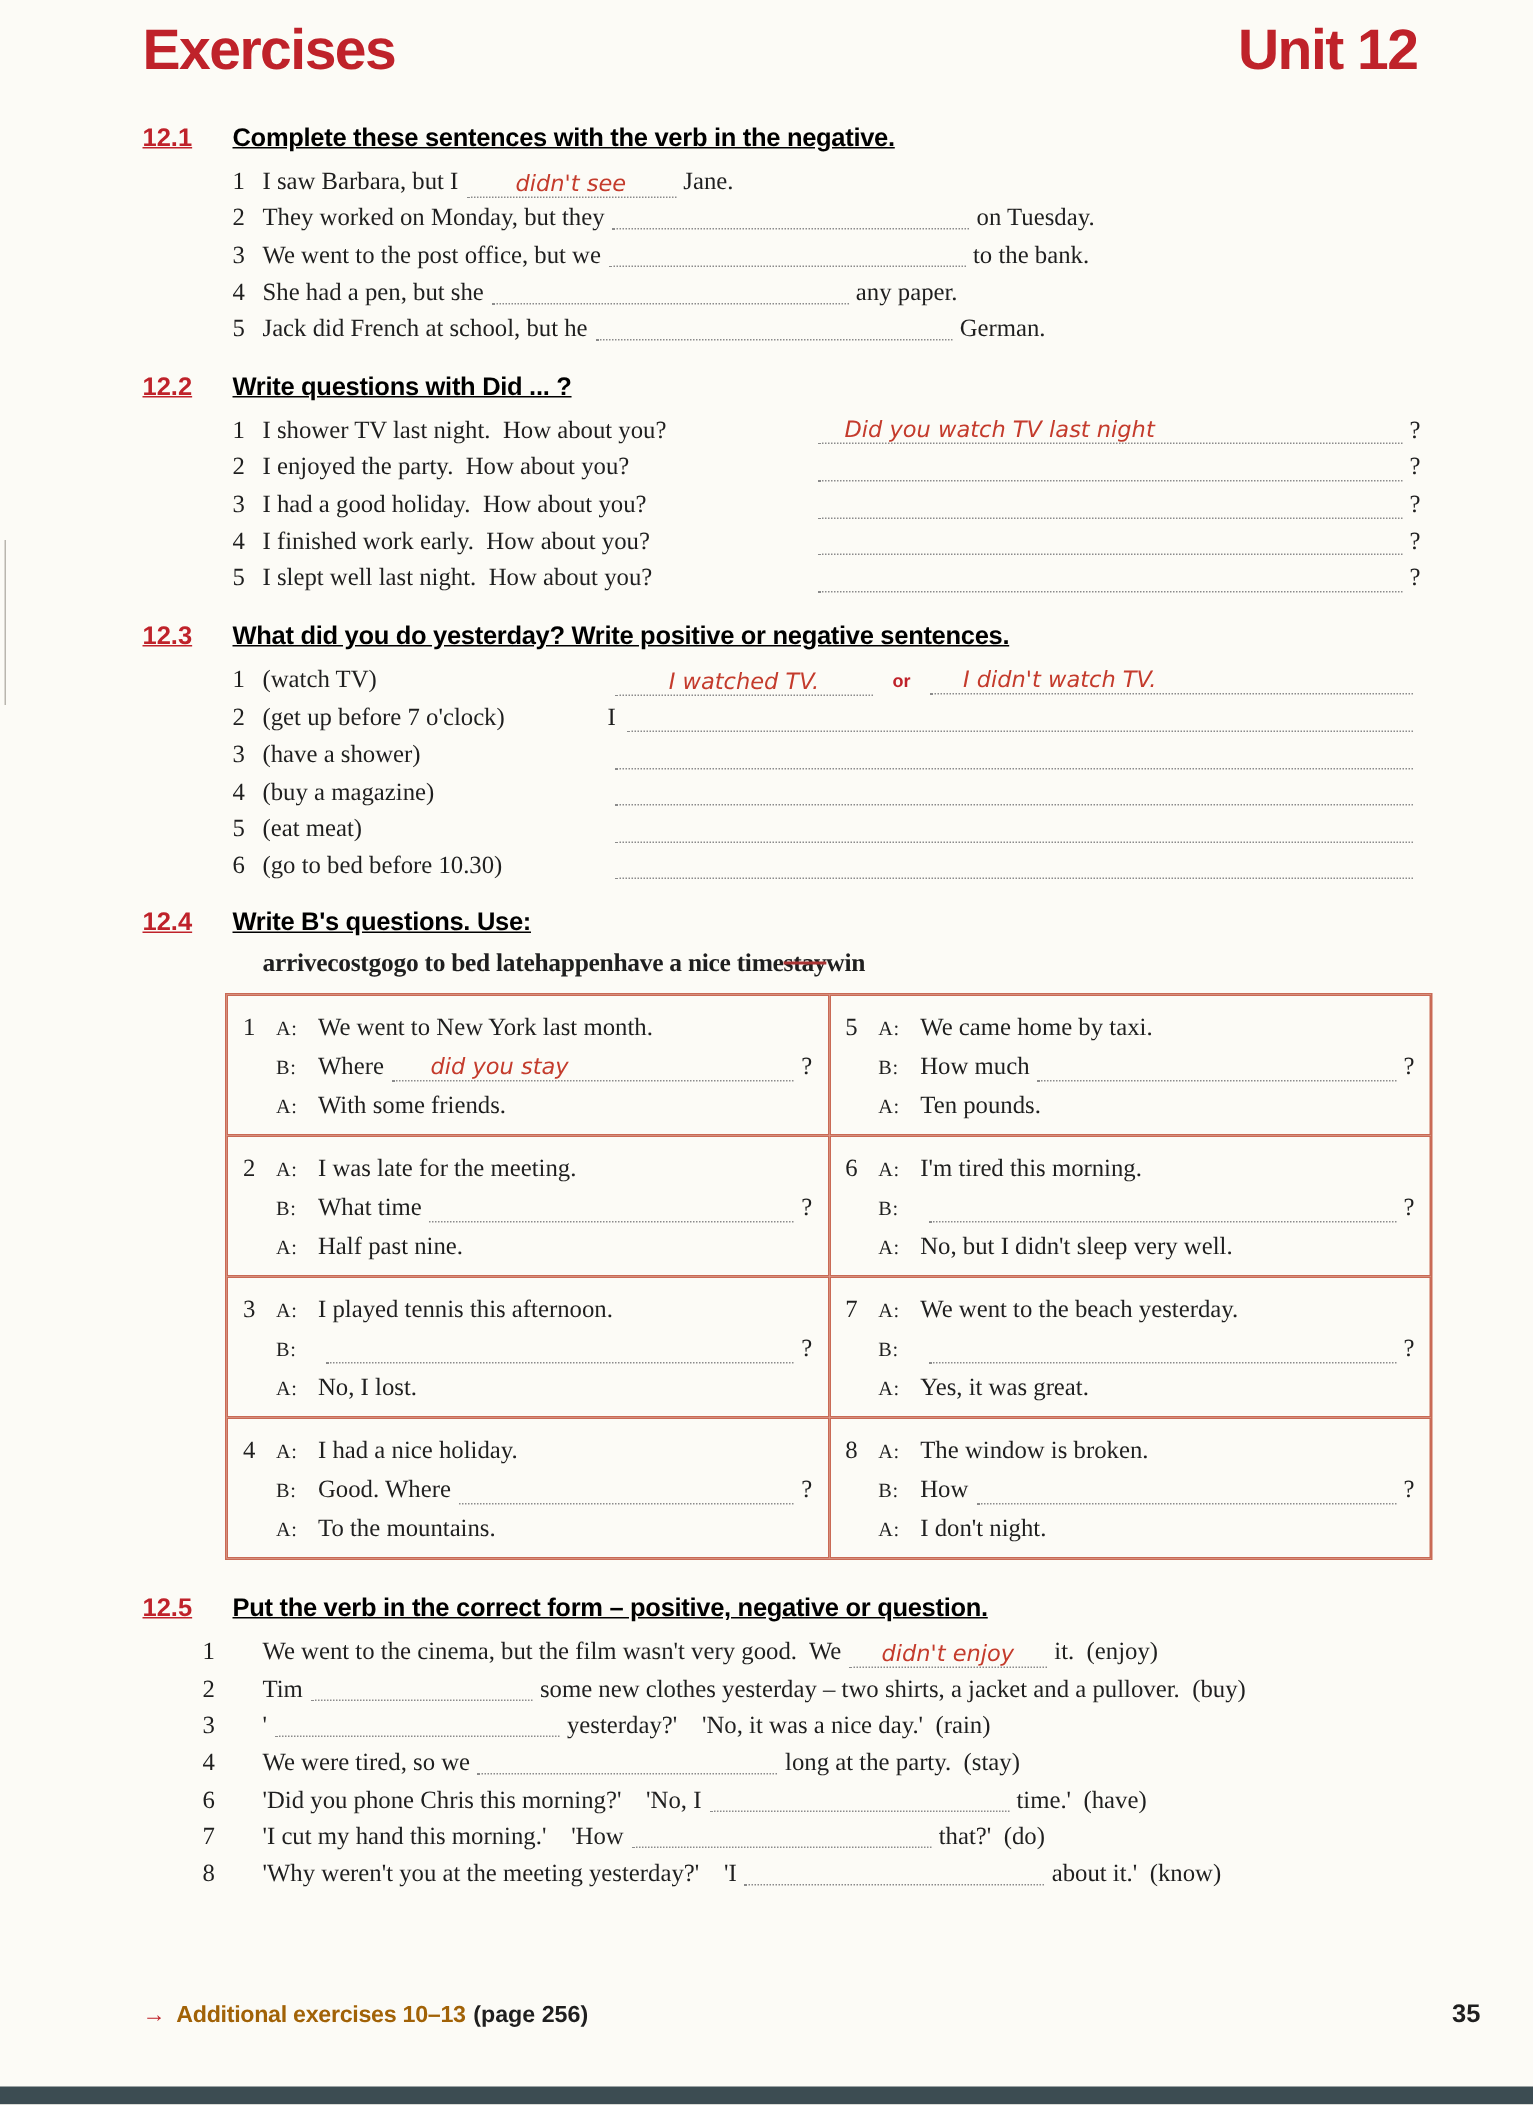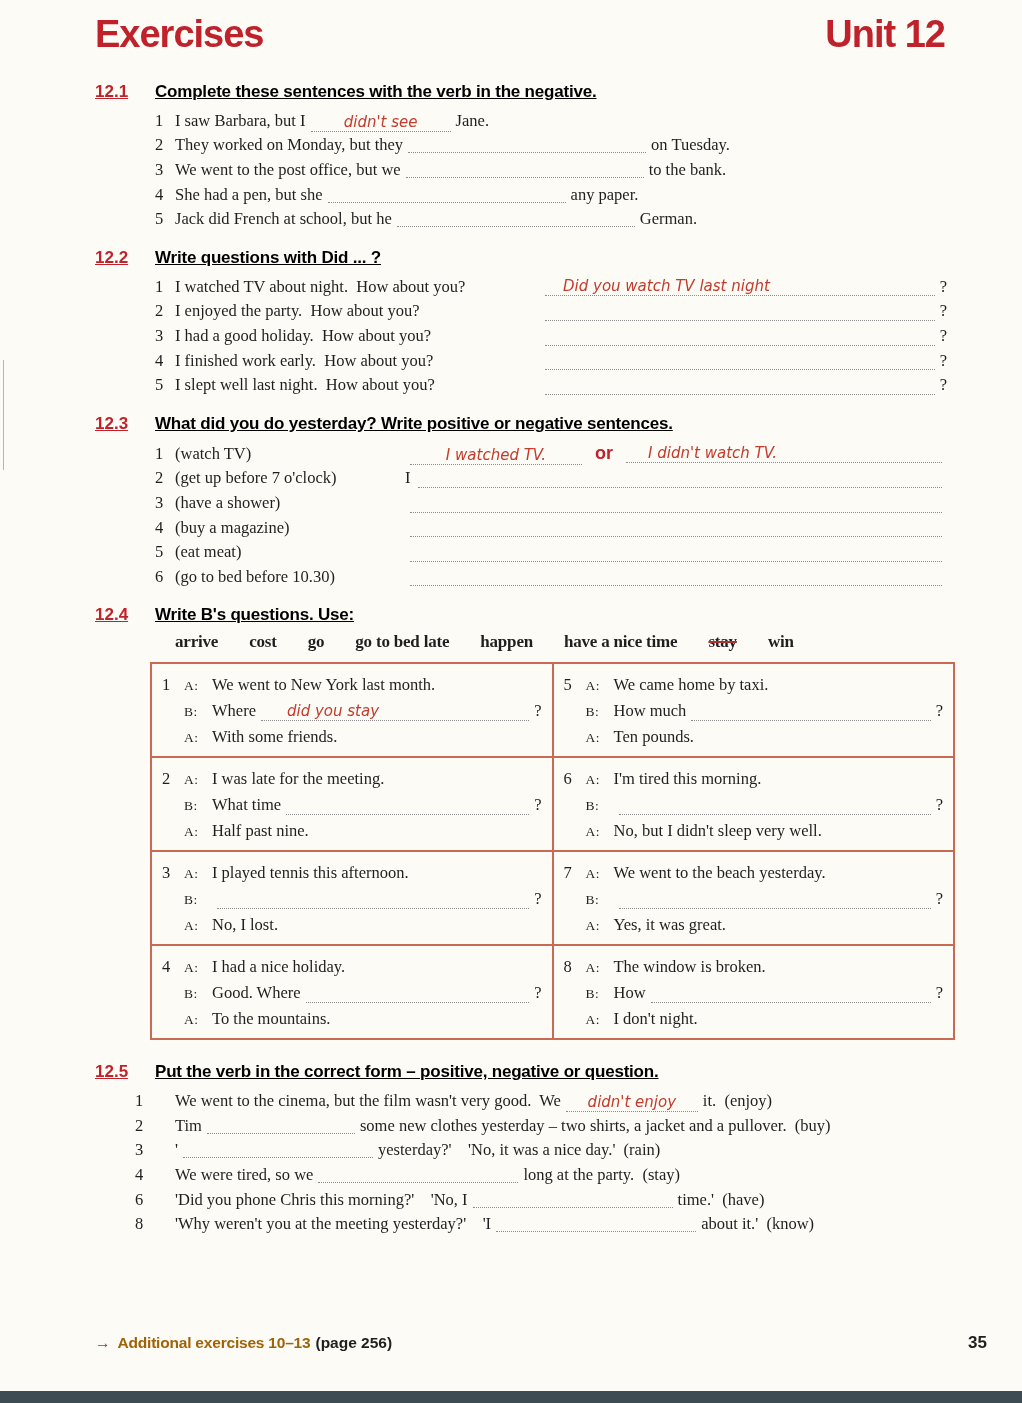--- a/index.html
+++ b/index.html
@@ -49,25 +49,25 @@
     font-family:"DejaVu Sans", sans-serif; font-style:italic;
     color:#c43b2c; font-size:15px; line-height:15px; white-space:nowrap;
     padding:0 4px; transform:translateY(-1px);
   }
   .bw140 { width:140px; } .bw240 { width:238px; } .bw170 { width:172px; }
   .bw135 { width:132px; } .bw150 { width:148px; } .bw190 { width:190px; } .bw200 { width:200px; }
 
   .p122 { width:365px; flex:0 0 365px; }
   .p123 { width:230px; flex:0 0 230px; }
   .lead { margin-right:2px; }
-  .or-word { font-family:"Liberation Sans", sans-serif; font-weight:bold; color:#bf222a; margin:0 8px; font-size:18px; }
+  .or-word { font-family:"Liberation Sans", sans-serif; font-weight:bold; color:#bf222a; margin:0 8px; font-size:12px; }
 
   
   .wordbank {
-    display:flex; gap:31px; font-weight:bold; margin:2px 0 10px 20px;
+    display:flex; font-weight:bold; margin:2px 0 10px 20px;
     font-size:17px; letter-spacing:-0.2px;
   }
   .struck { text-decoration:line-through; text-decoration-color:#a33; text-decoration-thickness:2px; }
 
   
   .dtable {
     margin-left:-5px; width:805px;
     border:1.5px solid #c96a55; display:grid; grid-template-columns:1fr 1fr;
   }
   .dcell {
@@ -147,21 +147,21 @@
       </div>
     </div>
 
     <div class="section" style="margin-top:16px;">
       <div class="sec-label">12.2</div>
       <div class="sec-body">
         <div class="sec-head">Write questions with Did ... ?</div>
 
         <div class="row">
           <span class="num">1</span>
-          <span class="txt p122">I watched TV about night.  How about you?</span>
+          <span class="txt p122">I shower TV last night.  How about you?</span>
           <span class="dotfill"><span class="hw" style="padding-left:18px;">Did you watch TV last night</span></span>
           <span class="txt">?</span>
         </div>
         <div class="row">
           <span class="num">2</span>
           <span class="txt p122">I enjoyed the party.  How about you?</span>
           <span class="dotfill"><span class="hw"></span></span>
           <span class="txt">?</span>
         </div>
         <div class="row">
@@ -328,20 +328,21 @@
 
         <div class="row5"><span class="num" style="display:inline-block;width:20px;">2</span><span>Tim</span><span class="blank bw150"><span class="hw"></span></span><span>some new clothes yesterday – two shirts, a jacket and a pullover.  (buy)</span></div>
 
         <div class="row5"><span class="num" style="display:inline-block;width:20px;">3</span><span>'</span><span class="blank bw190"><span class="hw"></span></span><span>yesterday?'    'No, it was a nice day.'  (rain)</span></div>
 
         <div class="row5"><span class="num" style="display:inline-block;width:20px;">4</span><span>We were tired, so we</span><span class="blank bw200"><span class="hw"></span></span><span>long at the party.  (stay)</span></div>
 
 
         <div class="row5"><span class="num" style="display:inline-block;width:20px;">6</span><span>'Did you phone Chris this morning?'    'No, I</span><span class="blank bw200"><span class="hw"></span></span><span>time.'  (have)</span></div>
 
+        <div class="row5"><span class="num" style="display:inline-block;width:20px;">7</span><span>'I cut my hand this morning.'    'How</span><span class="blank bw200"><span class="hw"></span></span><span>that?'  (do)</span></div>
 
         <div class="row5"><span class="num" style="display:inline-block;width:20px;">8</span><span>'Why weren't you at the meeting yesterday?'    'I</span><span class="blank bw200"><span class="hw"></span></span><span>about it.'  (know)</span></div>
       </div>
     </div>
 
   </div>
 
   <div class="footer">
     <span class="f-arrow">→</span>
     <span class="f-link">Additional exercises 10–13</span>

